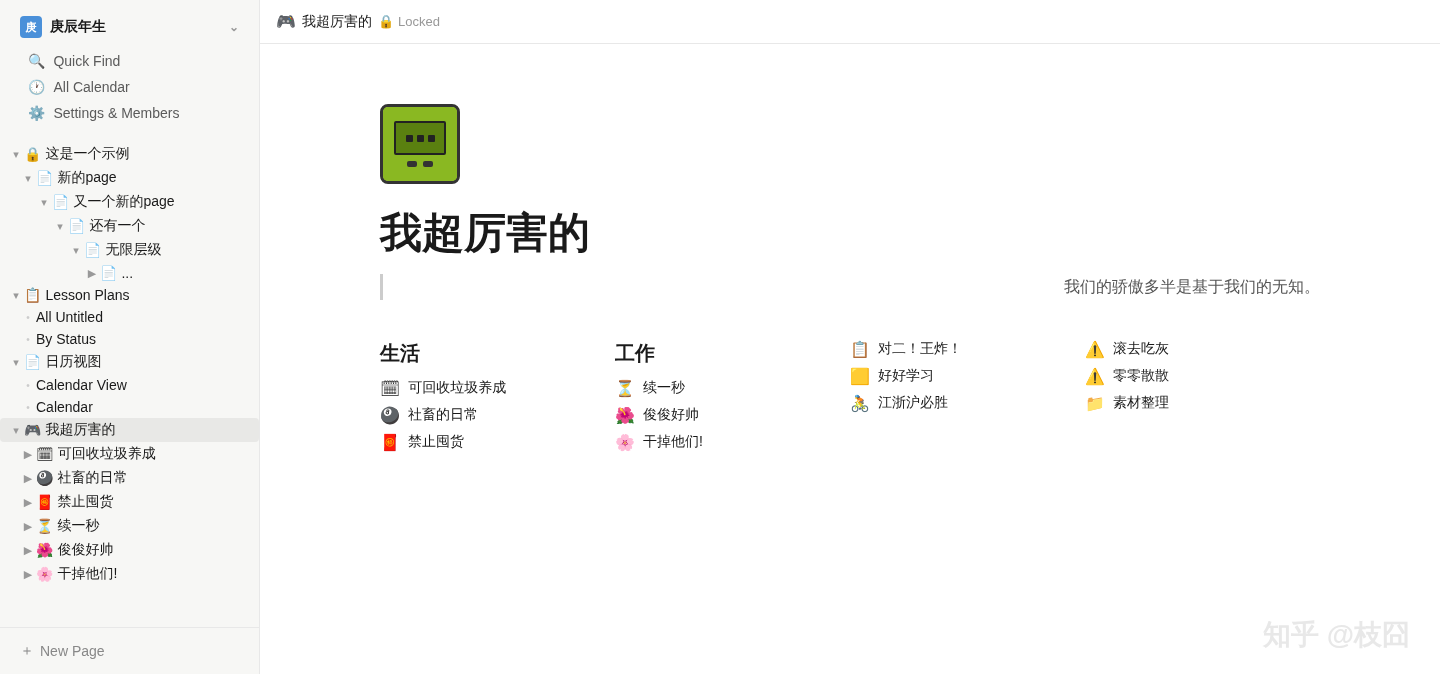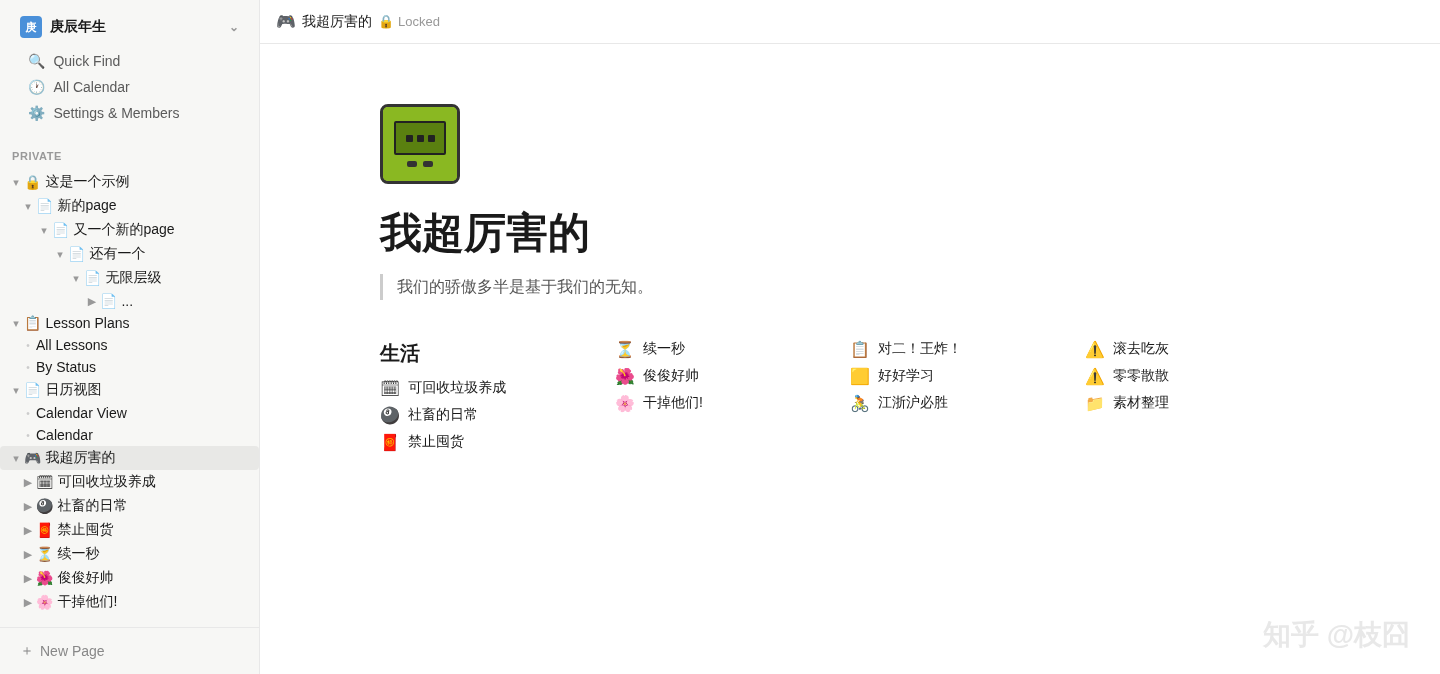--- a/index.html
+++ b/index.html
@@ -135,21 +135,21 @@
       overflow: hidden;
       position: relative;
     }
 
     .page-title {
       font-size: 42px; font-weight: 700; color: #1a1a1a; margin-bottom: 16px; line-height: 1.2;
     }
 
     .page-quote {
       border-left: 3px solid #ccc; padding-left: 14px;
-      color: #555; font-size: 16px; margin-bottom: 40px; line-height: 1.6;
+      color: #555; font-size: 16px; margin-bottom: 40px; line-height: 1.6; text-align: right;
     }
 
     .categories-grid {
       display: grid; grid-template-columns: repeat(4, 1fr);
       gap: 0; margin-top: 16px;
     }
     .category {
       padding-right: 24px;
     }
     .category-title {
@@ -199,21 +199,20 @@
         <span class="icon">🕐</span>
         <span>All Calendar</span>
       </div>
       <div class="nav-item">
         <span class="icon">⚙️</span>
         <span>Settings &amp; Members</span>
       </div>
     </div>
   </div>
 
-  <div class="sidebar-section-label">PRIVATE</div>
 
   <div class="sidebar-tree" id="sidebar-tree">
   <div class="tree-item tree-indent-0">
         <span class="tree-toggle">▾</span>
         <span class="tree-icon">🔒</span>
         <span class="tree-label">这是一个示例</span>
       </div>
       <div class="tree-item tree-indent-1">
         <span class="tree-toggle">▾</span>
         <span class="tree-icon">📄</span>
@@ -239,21 +238,21 @@
         <span class="tree-icon">📄</span>
         <span class="tree-label">...</span>
       </div>
       <div class="tree-item tree-indent-0">
         <span class="tree-toggle">▾</span>
         <span class="tree-icon">📋</span>
         <span class="tree-label">Lesson Plans</span>
       </div>
       <div class="tree-item tree-indent-1">
         <span class="sidebar-bullet">•</span>
-        <span class="tree-label">All Lessons</span>
+        <span class="tree-label">All Untitled</span>
       </div>
       <div class="tree-item tree-indent-1">
         <span class="sidebar-bullet">•</span>
         <span class="tree-label">By Status</span>
       </div>
       <div class="tree-item tree-indent-0">
         <span class="tree-toggle">▾</span>
         <span class="tree-icon">📄</span>
         <span class="tree-label">日历视图</span>
       </div>
@@ -361,20 +360,21 @@
       <span class="cat-icon">🎱</span>
       <span>社畜的日常</span>
     </div>
             <div class="category-item">
       <span class="cat-icon">🧧</span>
       <span>禁止囤货</span>
     </div>
           </div>
         </div>
         <div class="category">
+          <div class="category-title">工作</div>
           <div class="category-items">
             <div class="category-item">
       <span class="cat-icon">⏳</span>
       <span>续一秒</span>
     </div>
             <div class="category-item">
       <span class="cat-icon">🌺</span>
       <span>俊俊好帅</span>
     </div>
             <div class="category-item">

